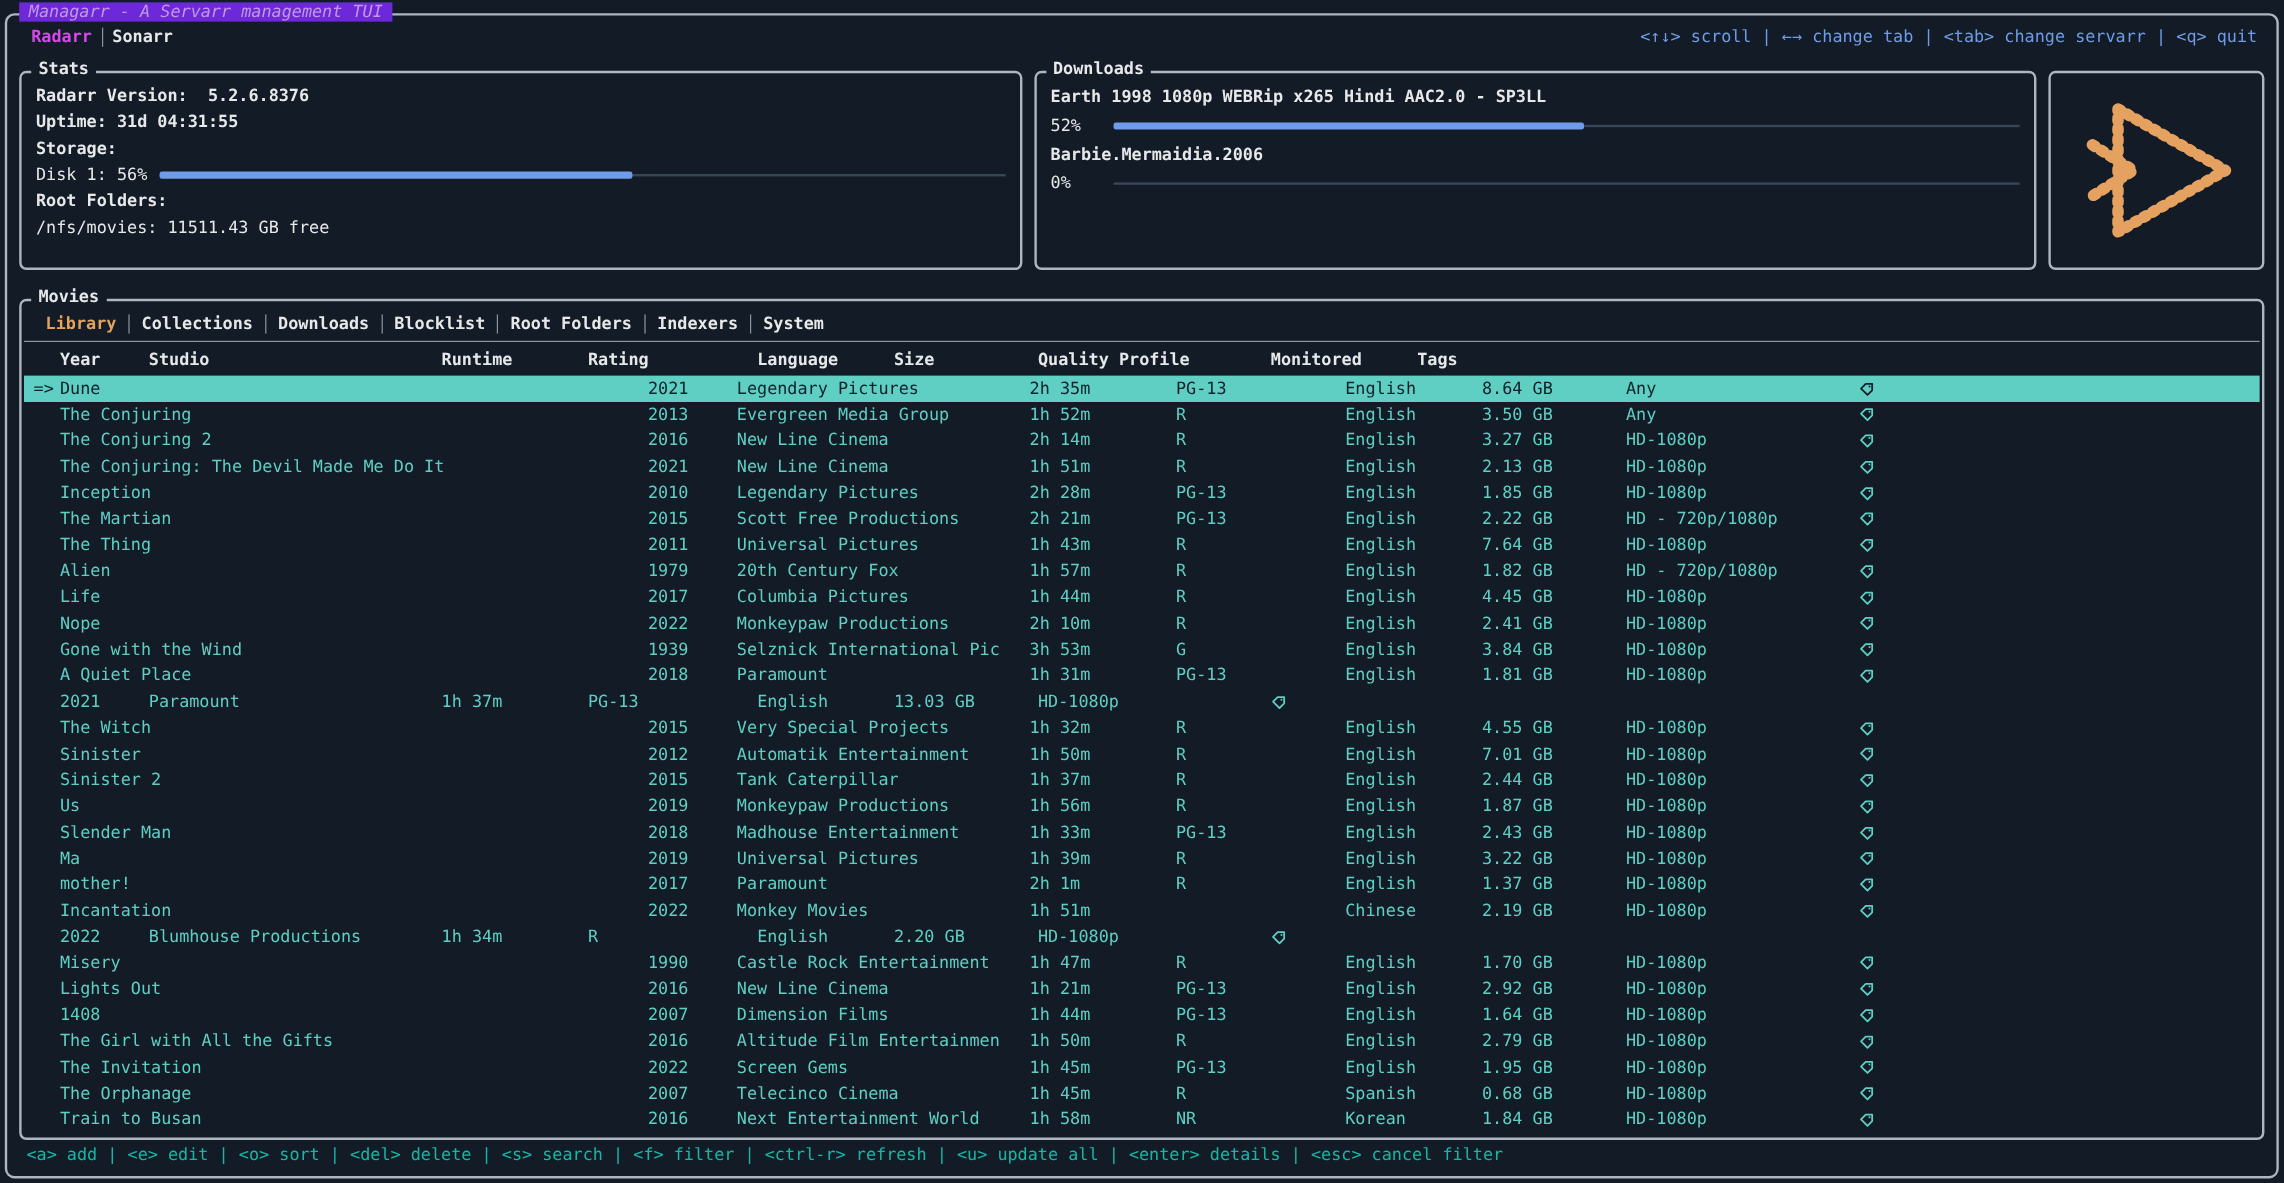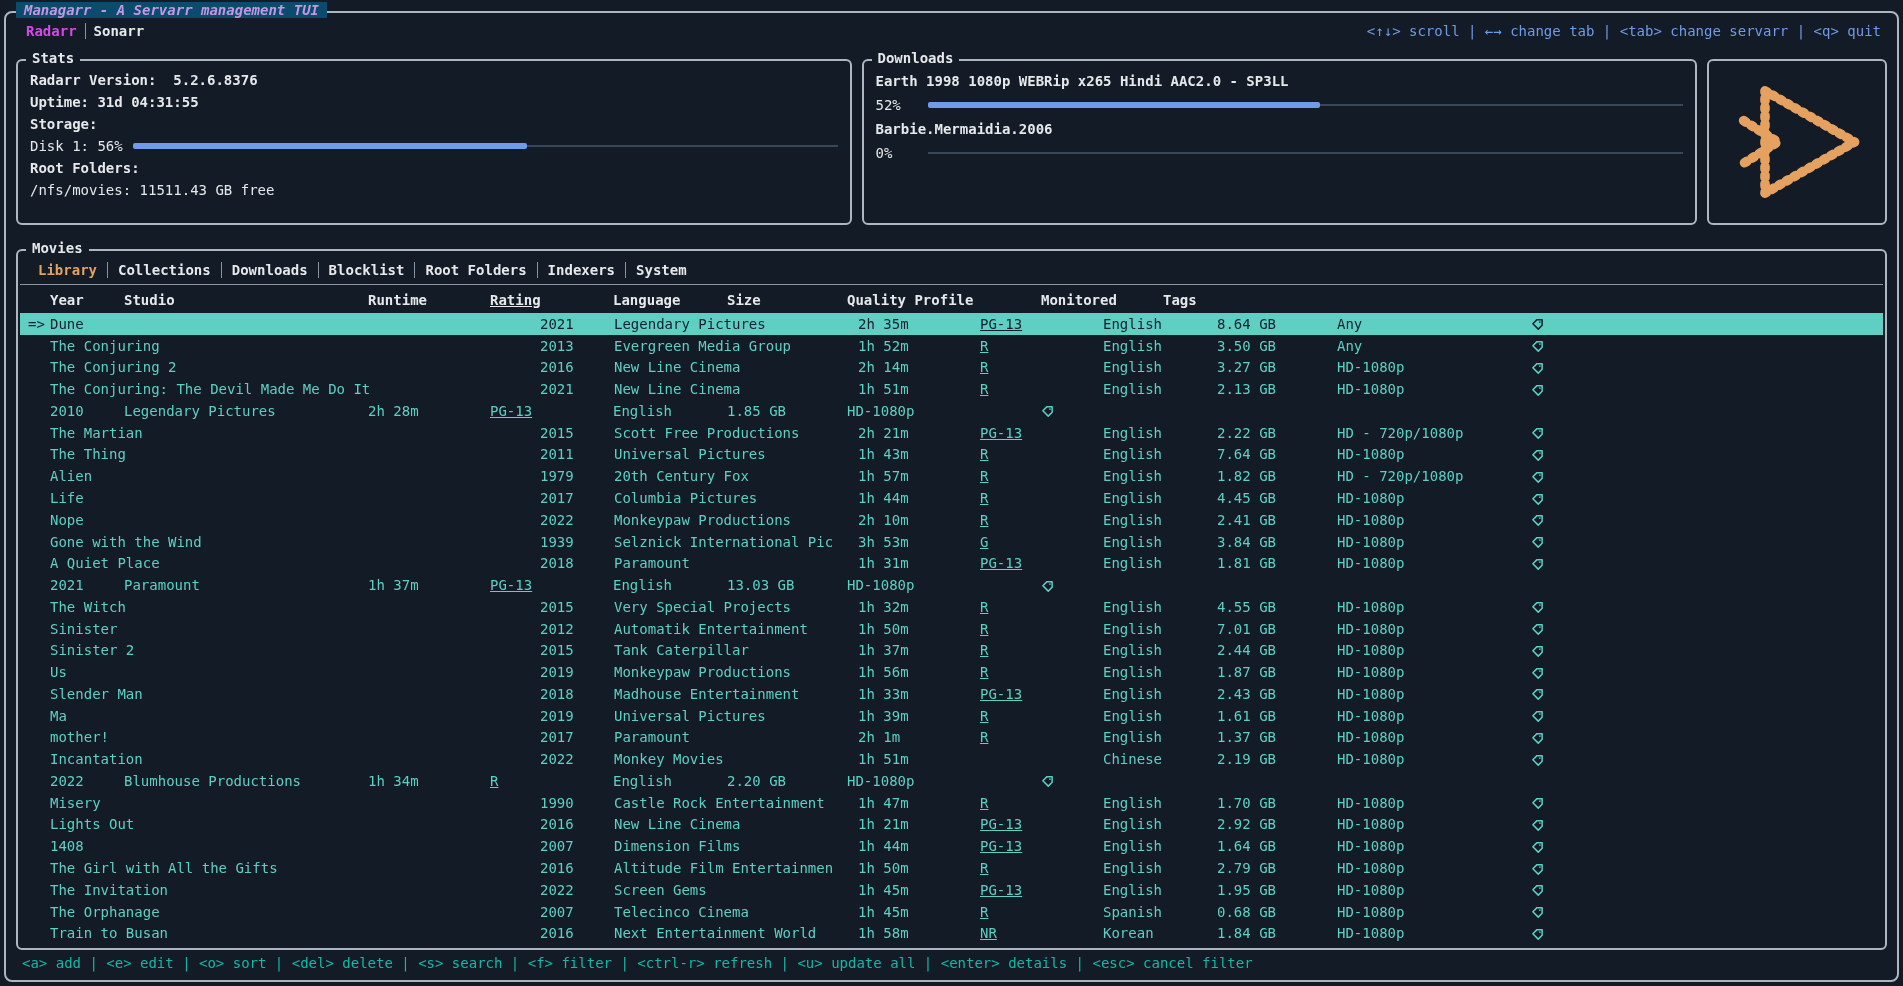--- a/index.html
+++ b/index.html
@@ -14,22 +14,22 @@
     position: relative;
   }
   .app {
     position: absolute; left: 4px; right: 4px; top: 11px; bottom: 4px;
     border: 2px solid #aeb6bf; border-radius: 8px;
     display: flex; flex-direction: column;
     padding: 6px 8px 4px;
   }
   .app-title {
     position: absolute; top: -11px; left: 10px;
-    background: #0c4a6e; padding: 0 8px;
-    color: #c398e0; font-style: italic; font-weight: bold;
+    background: #6d28d9; padding: 0 8px;
+    color: #c398e0; font-style: italic; font-weight: normal;
     white-space: pre;
   }
   
   .topbar {
     display: flex; justify-content: space-between; align-items: center;
     height: 24px; padding: 0 4px; margin-bottom: 4px;
   }
   .servarr-tabs { display: flex; align-items: center; }
   .stab { font-weight: bold; padding: 0 8px; }
   .stab.active { color: #d946ef; }
@@ -70,21 +70,21 @@
   .thead { display: flex; align-items: center; height: 26px; font-weight: bold; }
   .tbody { display: flex; flex-direction: column; flex: 1; min-height: 0; }
   .trow { display: flex; align-items: center; flex: 1; color: #5fcfc4; }
   .trow.selected { background: #5fcfc4; color: #10202b; }
   .cell { white-space: pre; overflow: hidden; }
   .c-marker   { width: 30px; padding-left: 8px; }
   .c-title    { width: 490px; }
   .c-year     { width: 74px; }
   .c-studio   { width: 244px; }
   .c-runtime  { width: 122px; }
-  .c-rating   { width: 123px; text-decoration: underline; }
+  .c-rating   { width: 141px; }
   .c-language { width: 114px; }
   .c-size     { width: 120px; }
   .c-quality  { width: 194px; }
   .c-monitored{ width: 122px; }
   .c-tags     { flex: 1; }
   .tag-icon { width: 13px; height: 13px; display: inline-block; vertical-align: middle; }
   
   .helpbar { height: 26px; display: flex; align-items: center; padding: 0 8px; color: #14b8a6; white-space: pre; }
 </style>
 </head>
@@ -241,20 +241,21 @@
     <span class="cell c-size">2.13 GB</span>
     <span class="cell c-quality">HD-1080p</span>
     <span class="cell c-monitored"><svg class="tag-icon" viewBox="0 0 14 14">
                 <path d="M2 6.2 L6.2 2 H12 V7.8 L7.8 12 Z" fill="none" stroke="currentColor" stroke-width="1.6" stroke-linejoin="round"></path>
                 <circle cx="9.6" cy="4.4" r="0.9" fill="currentColor"></circle>
               </svg></span>
     <span class="cell c-tags"></span>
   </div>
           <div class="trow">
     <span class="cell c-marker"></span>
+    <span class="cell c-title">Inception</span>
     <span class="cell c-year">2010</span>
     <span class="cell c-studio">Legendary Pictures</span>
     <span class="cell c-runtime">2h 28m</span>
     <span class="cell c-rating">PG-13</span>
     <span class="cell c-language">English</span>
     <span class="cell c-size">1.85 GB</span>
     <span class="cell c-quality">HD-1080p</span>
     <span class="cell c-monitored"><svg class="tag-icon" viewBox="0 0 14 14">
                 <path d="M2 6.2 L6.2 2 H12 V7.8 L7.8 12 Z" fill="none" stroke="currentColor" stroke-width="1.6" stroke-linejoin="round"></path>
                 <circle cx="9.6" cy="4.4" r="0.9" fill="currentColor"></circle>
@@ -469,21 +470,21 @@
     <span class="cell c-tags"></span>
   </div>
           <div class="trow">
     <span class="cell c-marker"></span>
     <span class="cell c-title">Ma</span>
     <span class="cell c-year">2019</span>
     <span class="cell c-studio">Universal Pictures</span>
     <span class="cell c-runtime">1h 39m</span>
     <span class="cell c-rating">R</span>
     <span class="cell c-language">English</span>
-    <span class="cell c-size">1.61 GB</span>
+    <span class="cell c-size">3.22 GB</span>
     <span class="cell c-quality">HD-1080p</span>
     <span class="cell c-monitored"><svg class="tag-icon" viewBox="0 0 14 14">
                 <path d="M2 6.2 L6.2 2 H12 V7.8 L7.8 12 Z" fill="none" stroke="currentColor" stroke-width="1.6" stroke-linejoin="round"></path>
                 <circle cx="9.6" cy="4.4" r="0.9" fill="currentColor"></circle>
               </svg></span>
     <span class="cell c-tags"></span>
   </div>
           <div class="trow">
     <span class="cell c-marker"></span>
     <span class="cell c-title">mother!</span>

